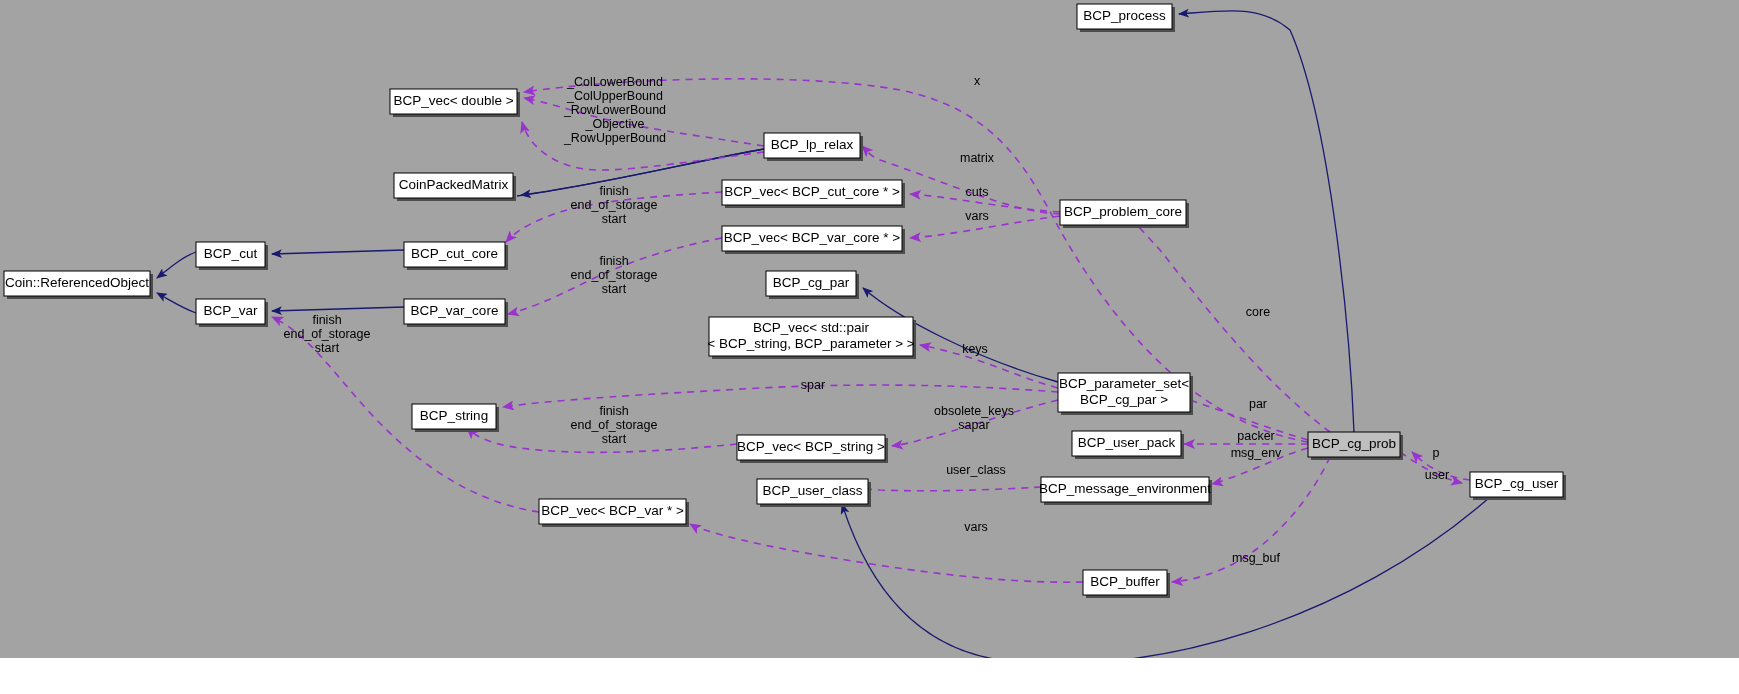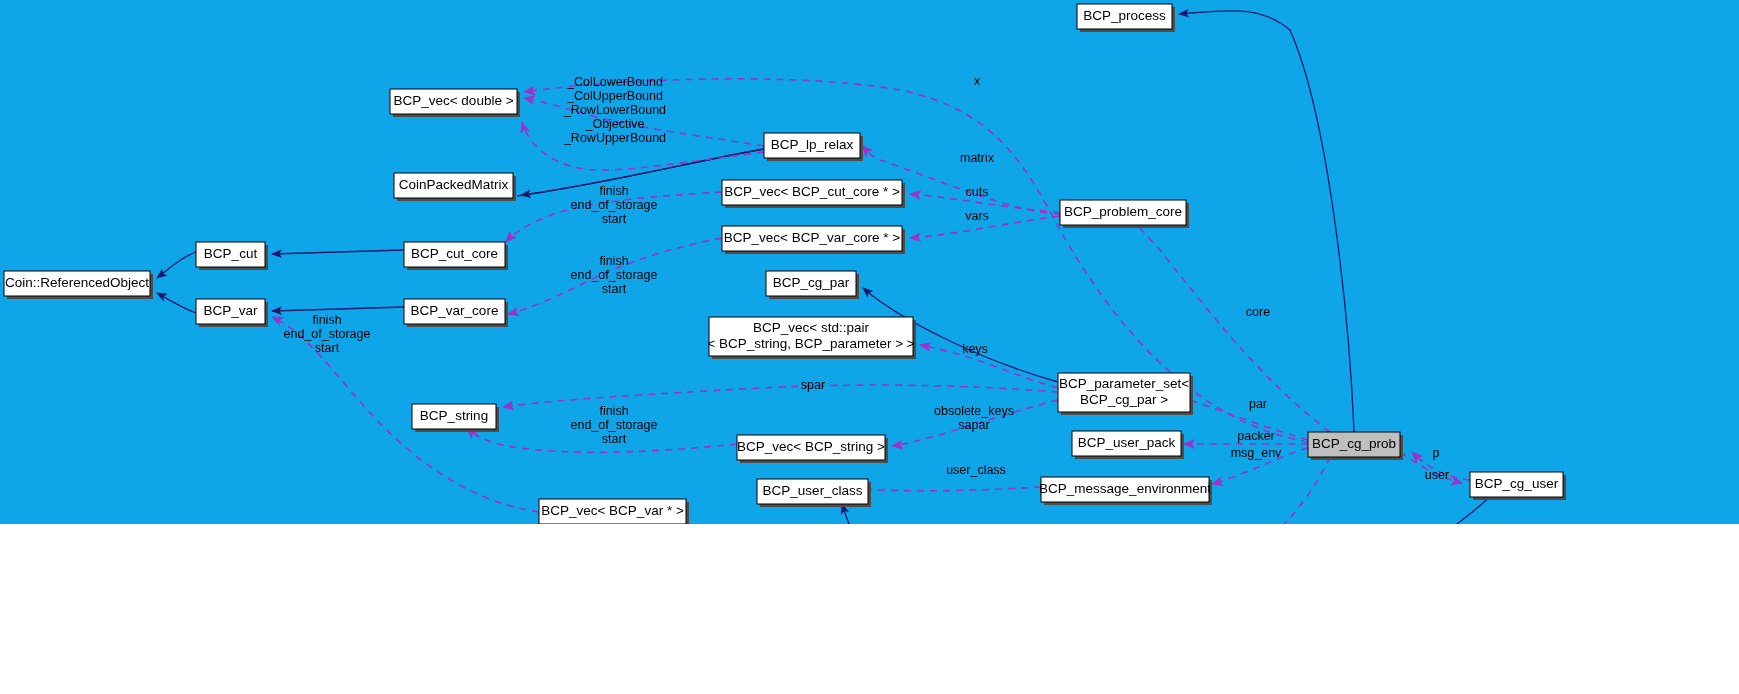--- a/index.html
+++ b/index.html
@@ -3,22 +3,22 @@
 <meta charset="utf-8">
 <style>
   html, body {
     margin: 0;
     padding: 0;
     background: #ffffff;
   }
   #diagram-root {
     position: relative;
     width: 1739px;
-    height: 524px;
-    background: #0ea5e9;
+    height: 658px;
+    background: #a3a3a3;
     font-family: "Liberation Sans", sans-serif;
     overflow: hidden;
   }
   svg#graph {
     position: absolute;
     left: 0;
     top: 0;
     width: 1739px;
     height: 694px;
   }

